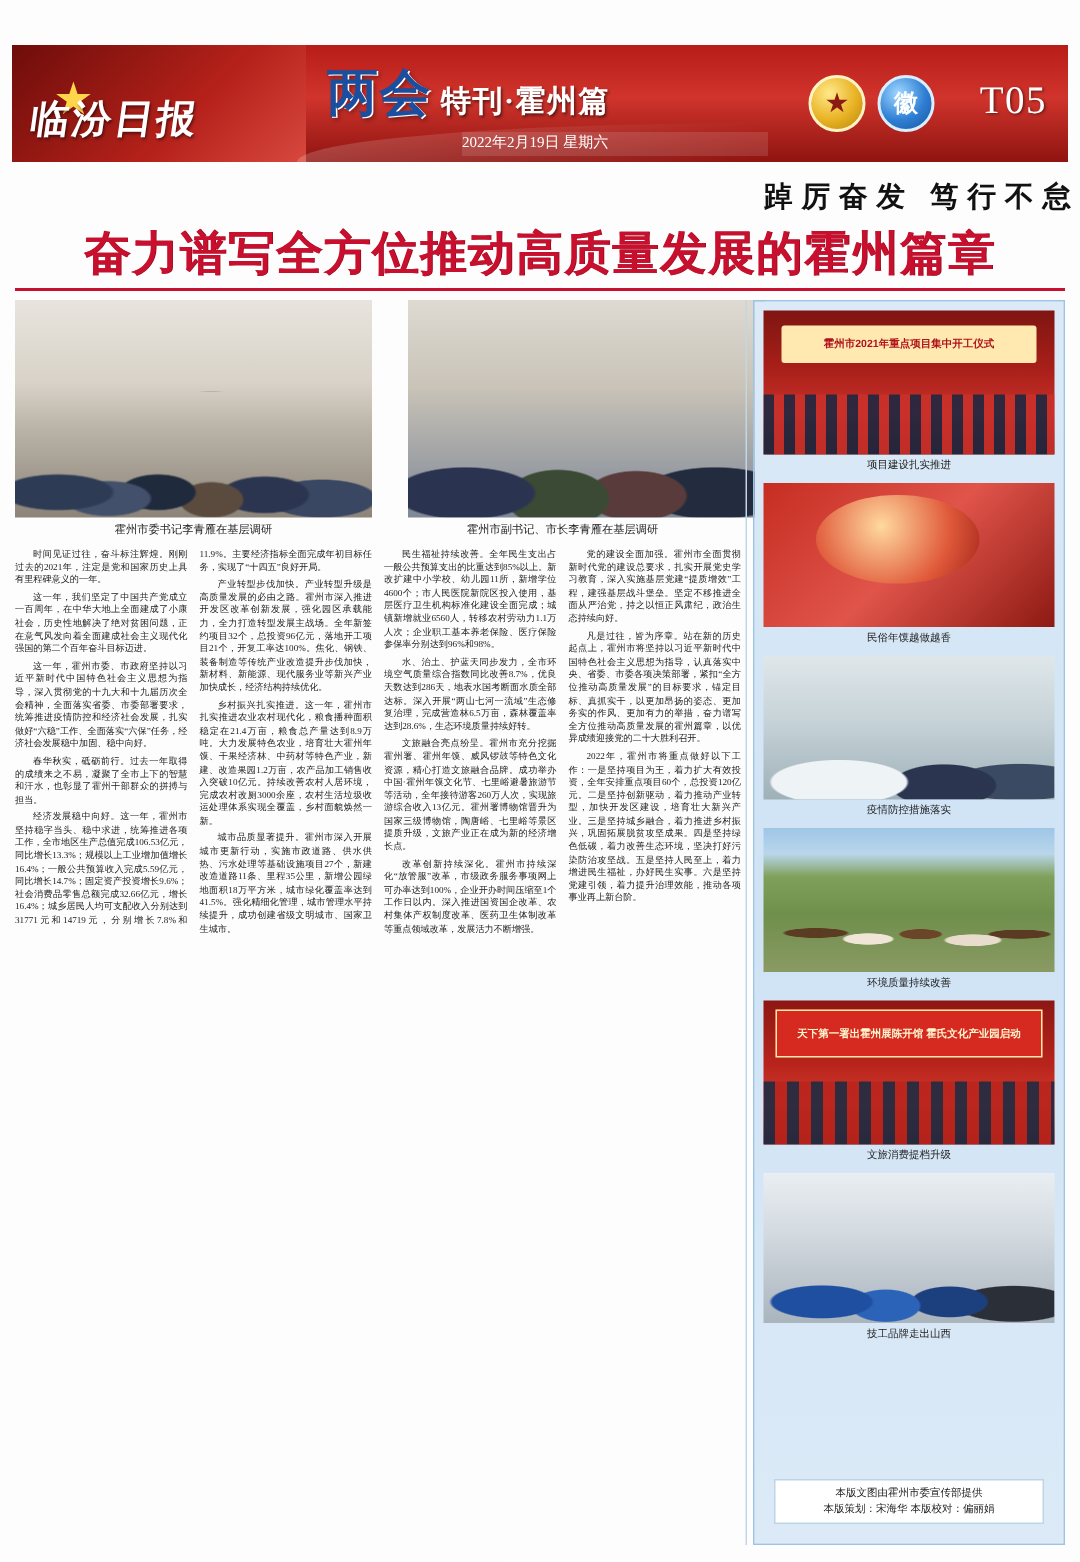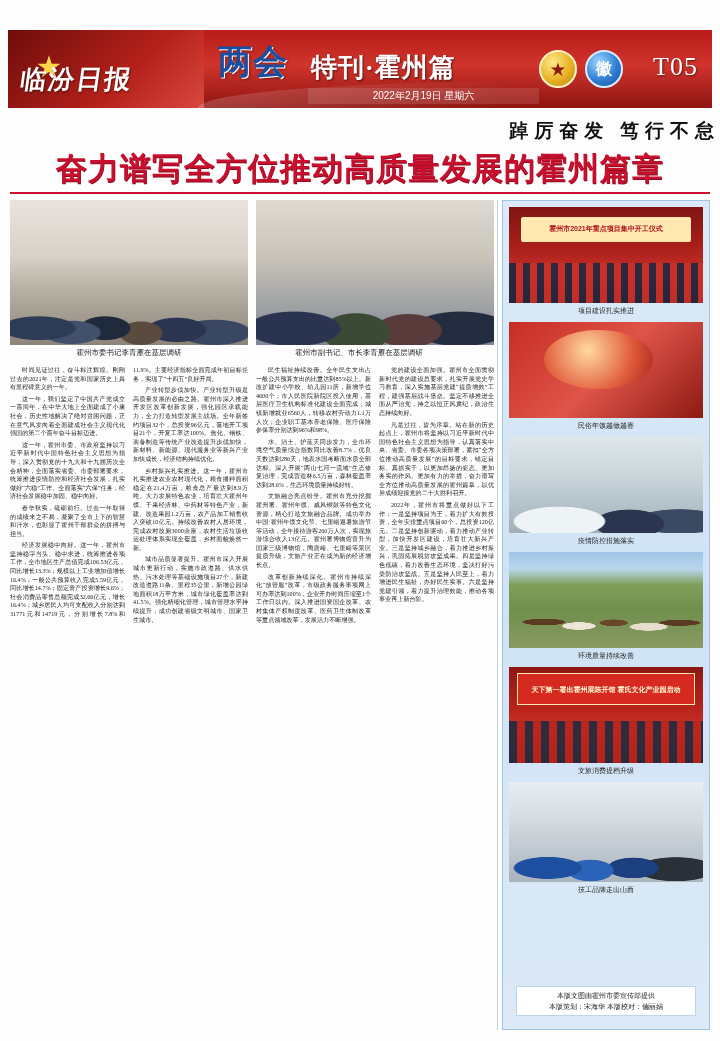--- a/index.html
+++ b/index.html
@@ -32,39 +32,40 @@
   }
   .mast-logo {
     position: absolute; left: 12px; top: 32px; width: 150px; height: 40px;
     color: #fff; font-family: "Liberation Serif", serif; font-weight: bold;
     font-size: 26px; letter-spacing: 2px;
     transform: skewX(-8deg);
     text-shadow: 1px 1px 2px rgba(0,0,0,.5);
   }
   .mast-center {
     position: absolute; left: 210px; top: 8px; width: 290px; height: 48px;
-    display: flex; align-items: center; gap: 23px;
+    display: flex; align-items: center; gap: 6px;
   }
   .mast-title-big {
     font-family: "Liberation Serif", serif; font-weight: bold;
     font-size: 34px; color: #1a4fa0;
     text-shadow: 1px 1px 0 #fff, 2px 2px 3px rgba(0,0,0,.35);
     letter-spacing: 1px;
   }
   .mast-title-sub {
     font-family: "Liberation Serif", serif; font-weight: bold;
-    font-size: 26px; color: #ffffff;
+    font-size: 20px; color: #ffffff;
     text-shadow: 1px 1px 2px rgba(0,0,0,.55);
     letter-spacing: 1px;
     margin-top: 10px;
   }
   .mast-dateline {
-    position: absolute; left: 300px; top: 58px; width: 231px; height: 16px;
-    text-align: center; color: #fff; font-size: 10px; line-height: 16px;
+    position: absolute; left: 300px; top: 58px; width: 204px; height: 16px;
+    color: #fff; font-size: 10px; line-height: 16px;
     background: rgba(255,255,255,.12);
+    font-family: Liberation Serif, serif;
   }
   .mast-emblems {
     position: absolute; right: 86px; top: 18px; width: 90px; height: 42px;
     display: flex; gap: 8px; align-items: center; justify-content: center;
   }
   .emblem {
     width: 38px; height: 38px; border-radius: 50%;
     background: radial-gradient(circle at 35% 30%, #ffe98a, #e8b224 55%, #b8860b);
     border: 2px solid #fff3c4;
     display: flex; align-items: center; justify-content: center;
@@ -284,21 +285,21 @@
       <div class="emblem blue">徽</div>
     </div>
     <div class="mast-pageno">T05</div>
   </div>
 
   <div class="kicker">踔厉奋发  笃行不怠</div>
   <div class="headline">奋力谱写全方位推动高质量发展的霍州篇章</div>
   <div class="hr-red"></div>
 
   <div class="main-col">
-    <div style="display:flex; gap:8px;">
+    <div style="display:flex; gap:24px;">
       <div style="width:238px;">
         <div class="photo sc-room" style="width:238px;height:145px;"></div>
         <div class="cap">霍州市委书记李青雁在基层调研</div>
       </div>
       <div style="width:206px;">
         <div class="photo sc-room2" style="width:238px;height:145px;"></div>
         <div class="cap">霍州市副书记、市长李青雁在基层调研</div>
       </div>
     </div>
   </div>

